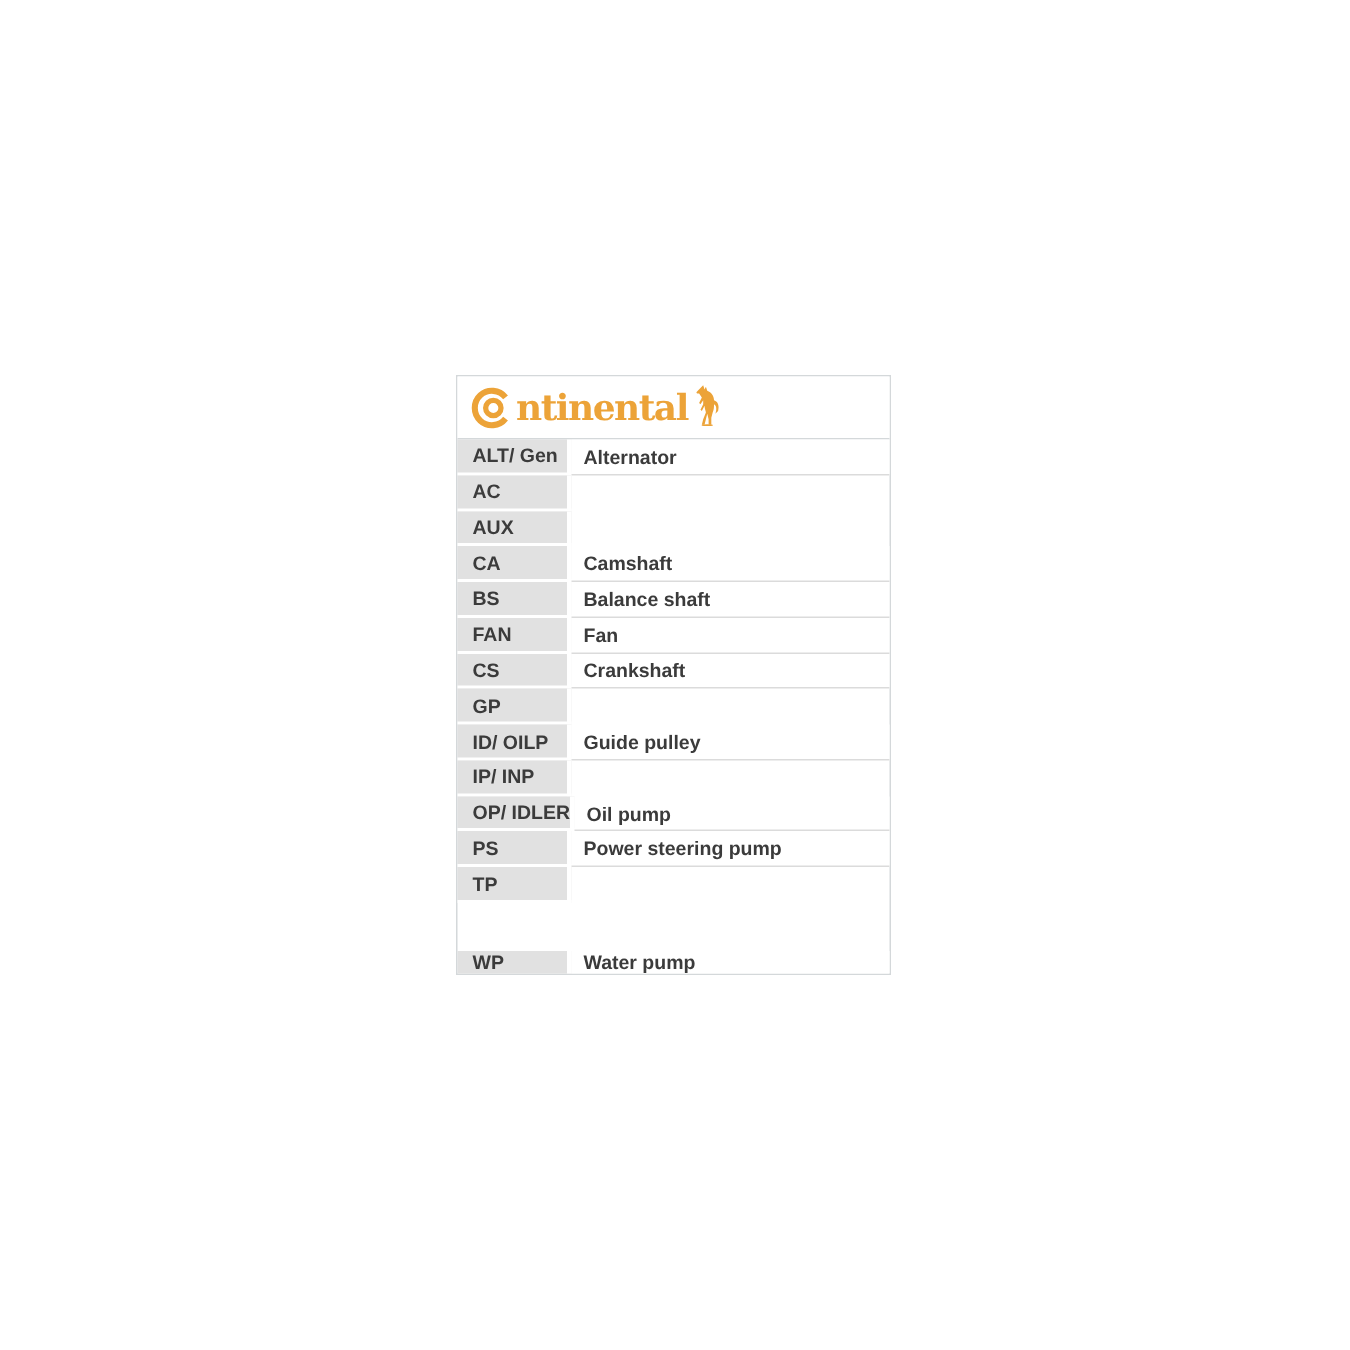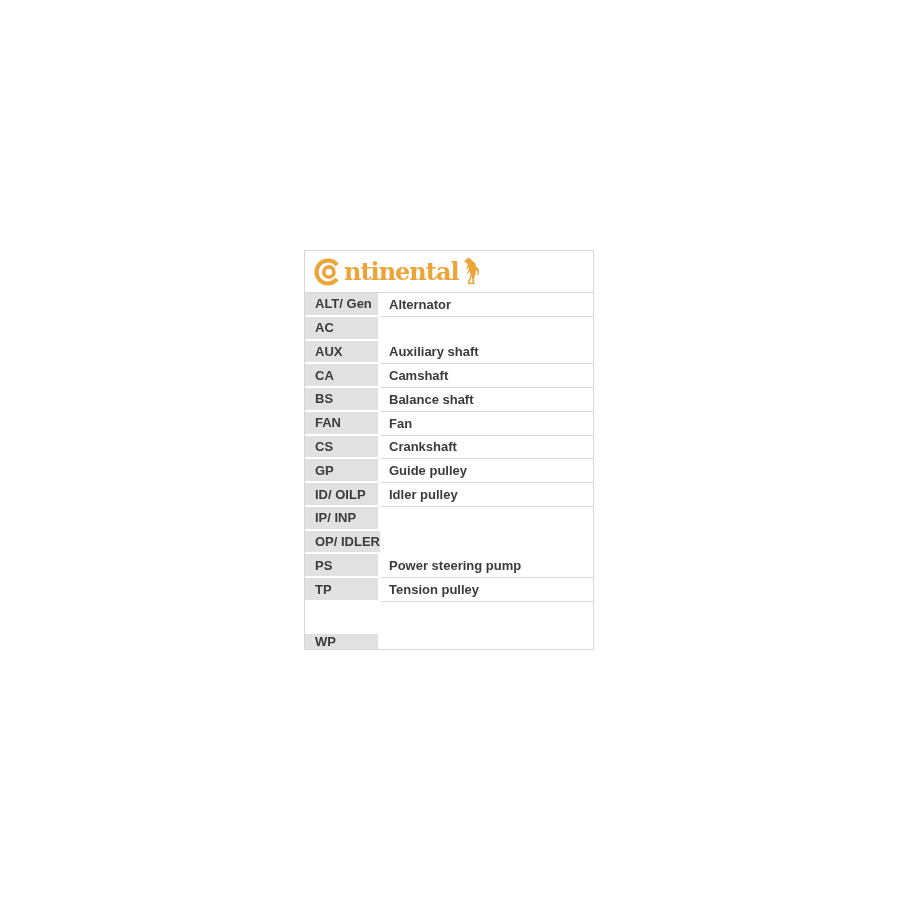--- a/index.html
+++ b/index.html
@@ -141,23 +141,20 @@
   <div class="row">
     <div class="abbr-cell">
       <span class="abbr-text">AC</span>
     </div>
   </div>
 
   <div class="row">
     <div class="abbr-cell">
       <span class="abbr-text">AUX</span>
     </div>
-    <div class="label-cell">
-      <span class="label-text">Auxiliary shaft</span>
-    </div>
   </div>
 
   <div class="row">
     <div class="abbr-cell">
       <span class="abbr-text">CA</span>
     </div>
     <div class="label-cell">
       <span class="label-text">Camshaft</span>
     </div>
   </div>
@@ -186,64 +183,64 @@
     </div>
     <div class="label-cell">
       <span class="label-text">Crankshaft</span>
     </div>
   </div>
 
   <div class="row">
     <div class="abbr-cell">
       <span class="abbr-text">GP</span>
     </div>
+  </div>
+
+  <div class="row">
+    <div class="abbr-cell">
+      <span class="abbr-text">ID/ OILP</span>
+    </div>
     <div class="label-cell">
       <span class="label-text">Guide pulley</span>
     </div>
   </div>
 
   <div class="row">
     <div class="abbr-cell">
-      <span class="abbr-text">ID/ OILP</span>
-    </div>
-    <div class="label-cell">
-      <span class="label-text">Idler pulley</span>
-    </div>
-  </div>
-
-  <div class="row">
-    <div class="abbr-cell">
       <span class="abbr-text">IP/ INP</span>
     </div>
   </div>
 
   <div class="row">
     <div class="abbr-cell">
       <span class="abbr-text">OP/ IDLER</span>
     </div>
+    <div class="label-cell">
+      <span class="label-text">Oil pump</span>
+    </div>
   </div>
 
   <div class="row">
     <div class="abbr-cell">
       <span class="abbr-text">PS</span>
     </div>
     <div class="label-cell">
       <span class="label-text">Power steering pump</span>
     </div>
   </div>
 
   <div class="row">
     <div class="abbr-cell">
       <span class="abbr-text">TP</span>
     </div>
-    <div class="label-cell">
-      <span class="label-text">Tension pulley</span>
-    </div>
   </div>
 
   <div class="row">
     <div class="abbr-cell">
       <span class="abbr-text">WP</span>
     </div>
+    <div class="label-cell">
+      <span class="label-text">Water pump</span>
+    </div>
   </div>
 </div>
   </div>
 </div>
 
 </body></html>

